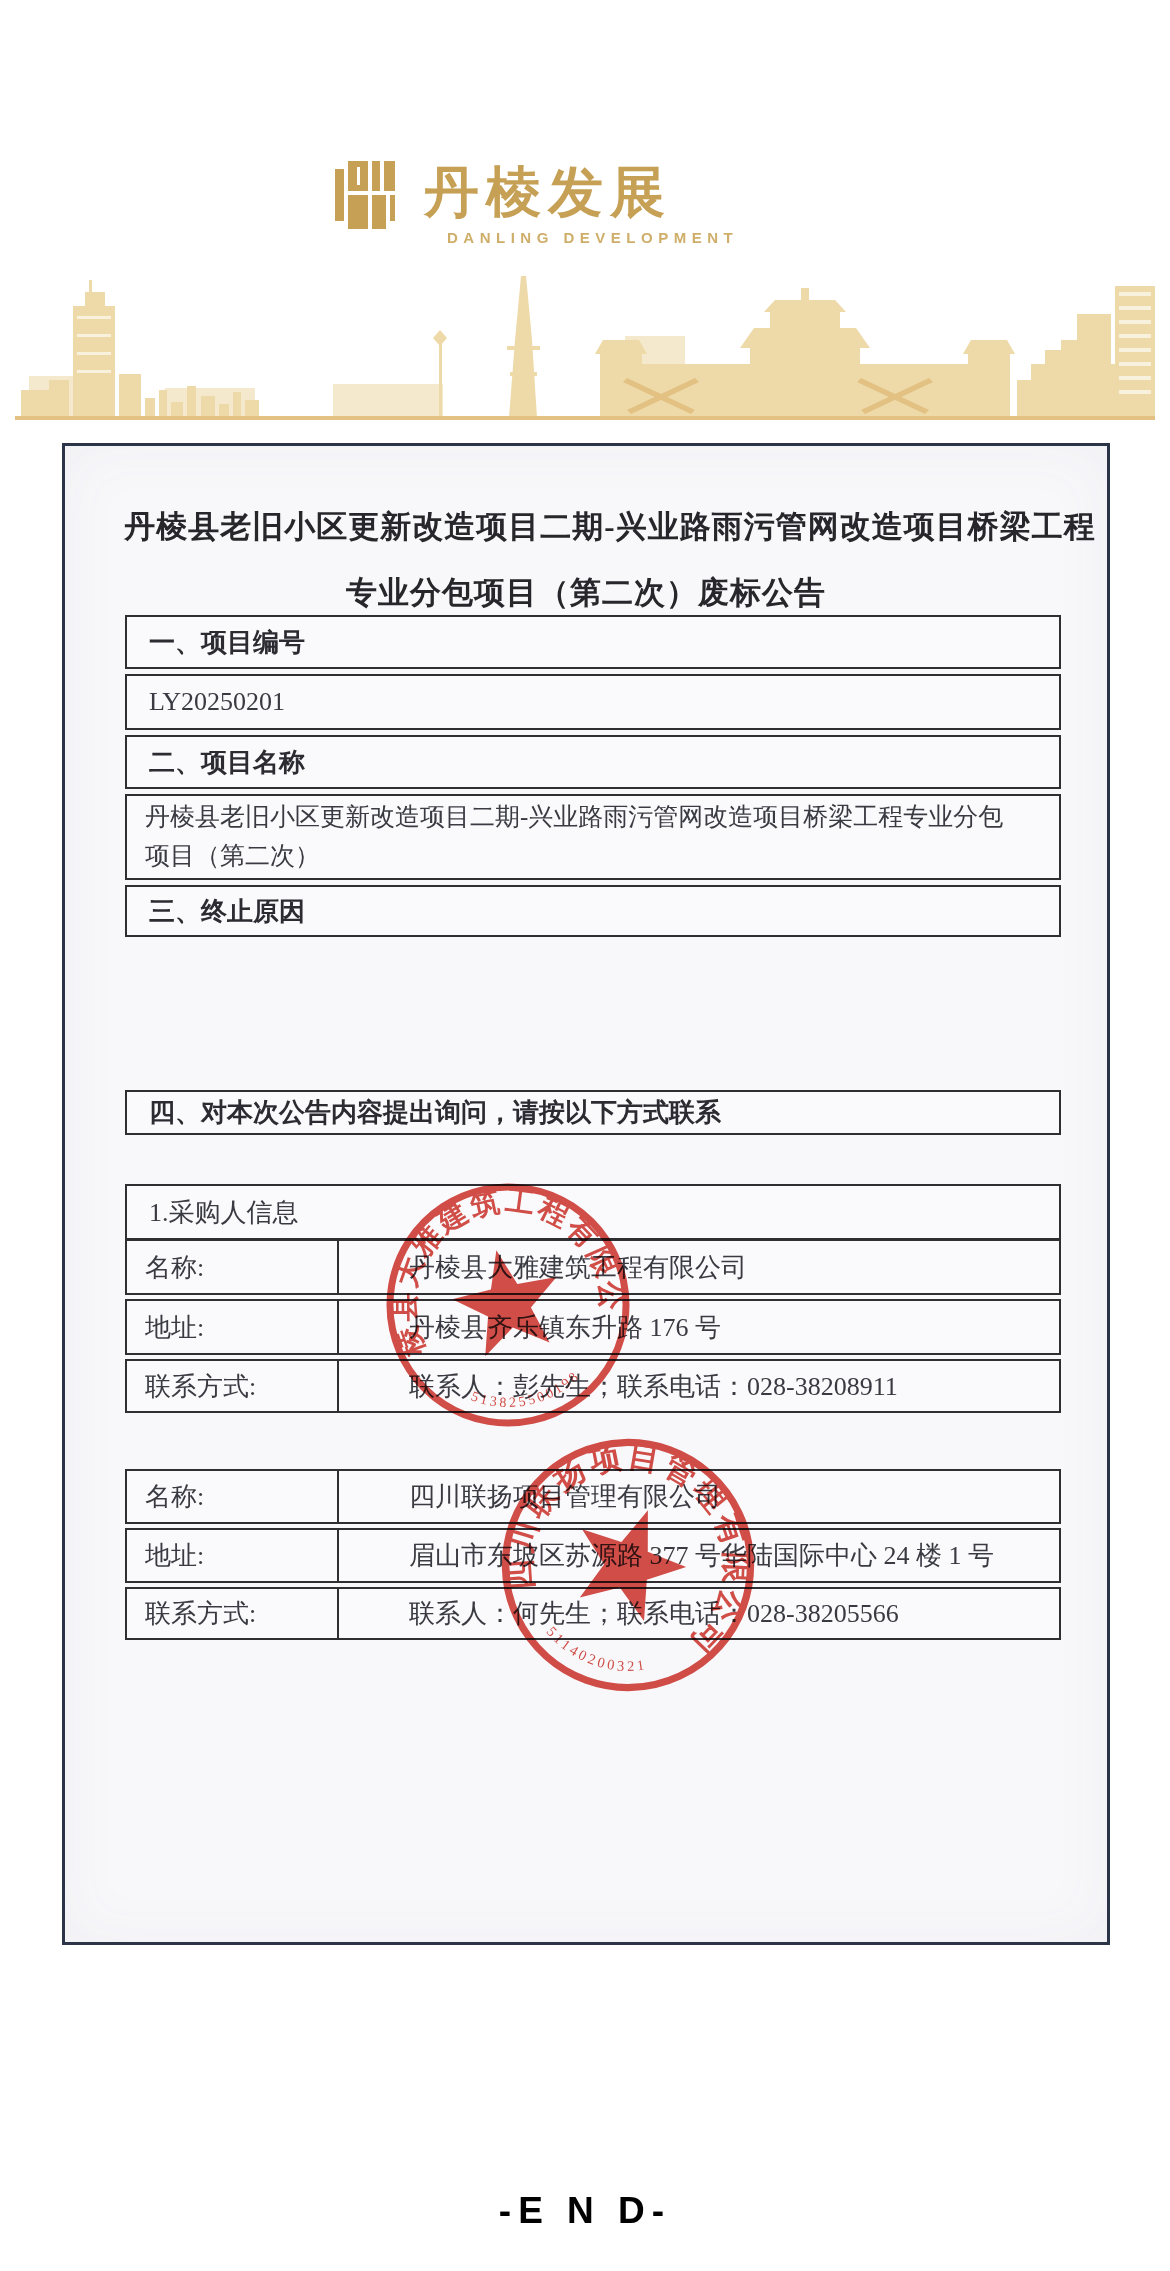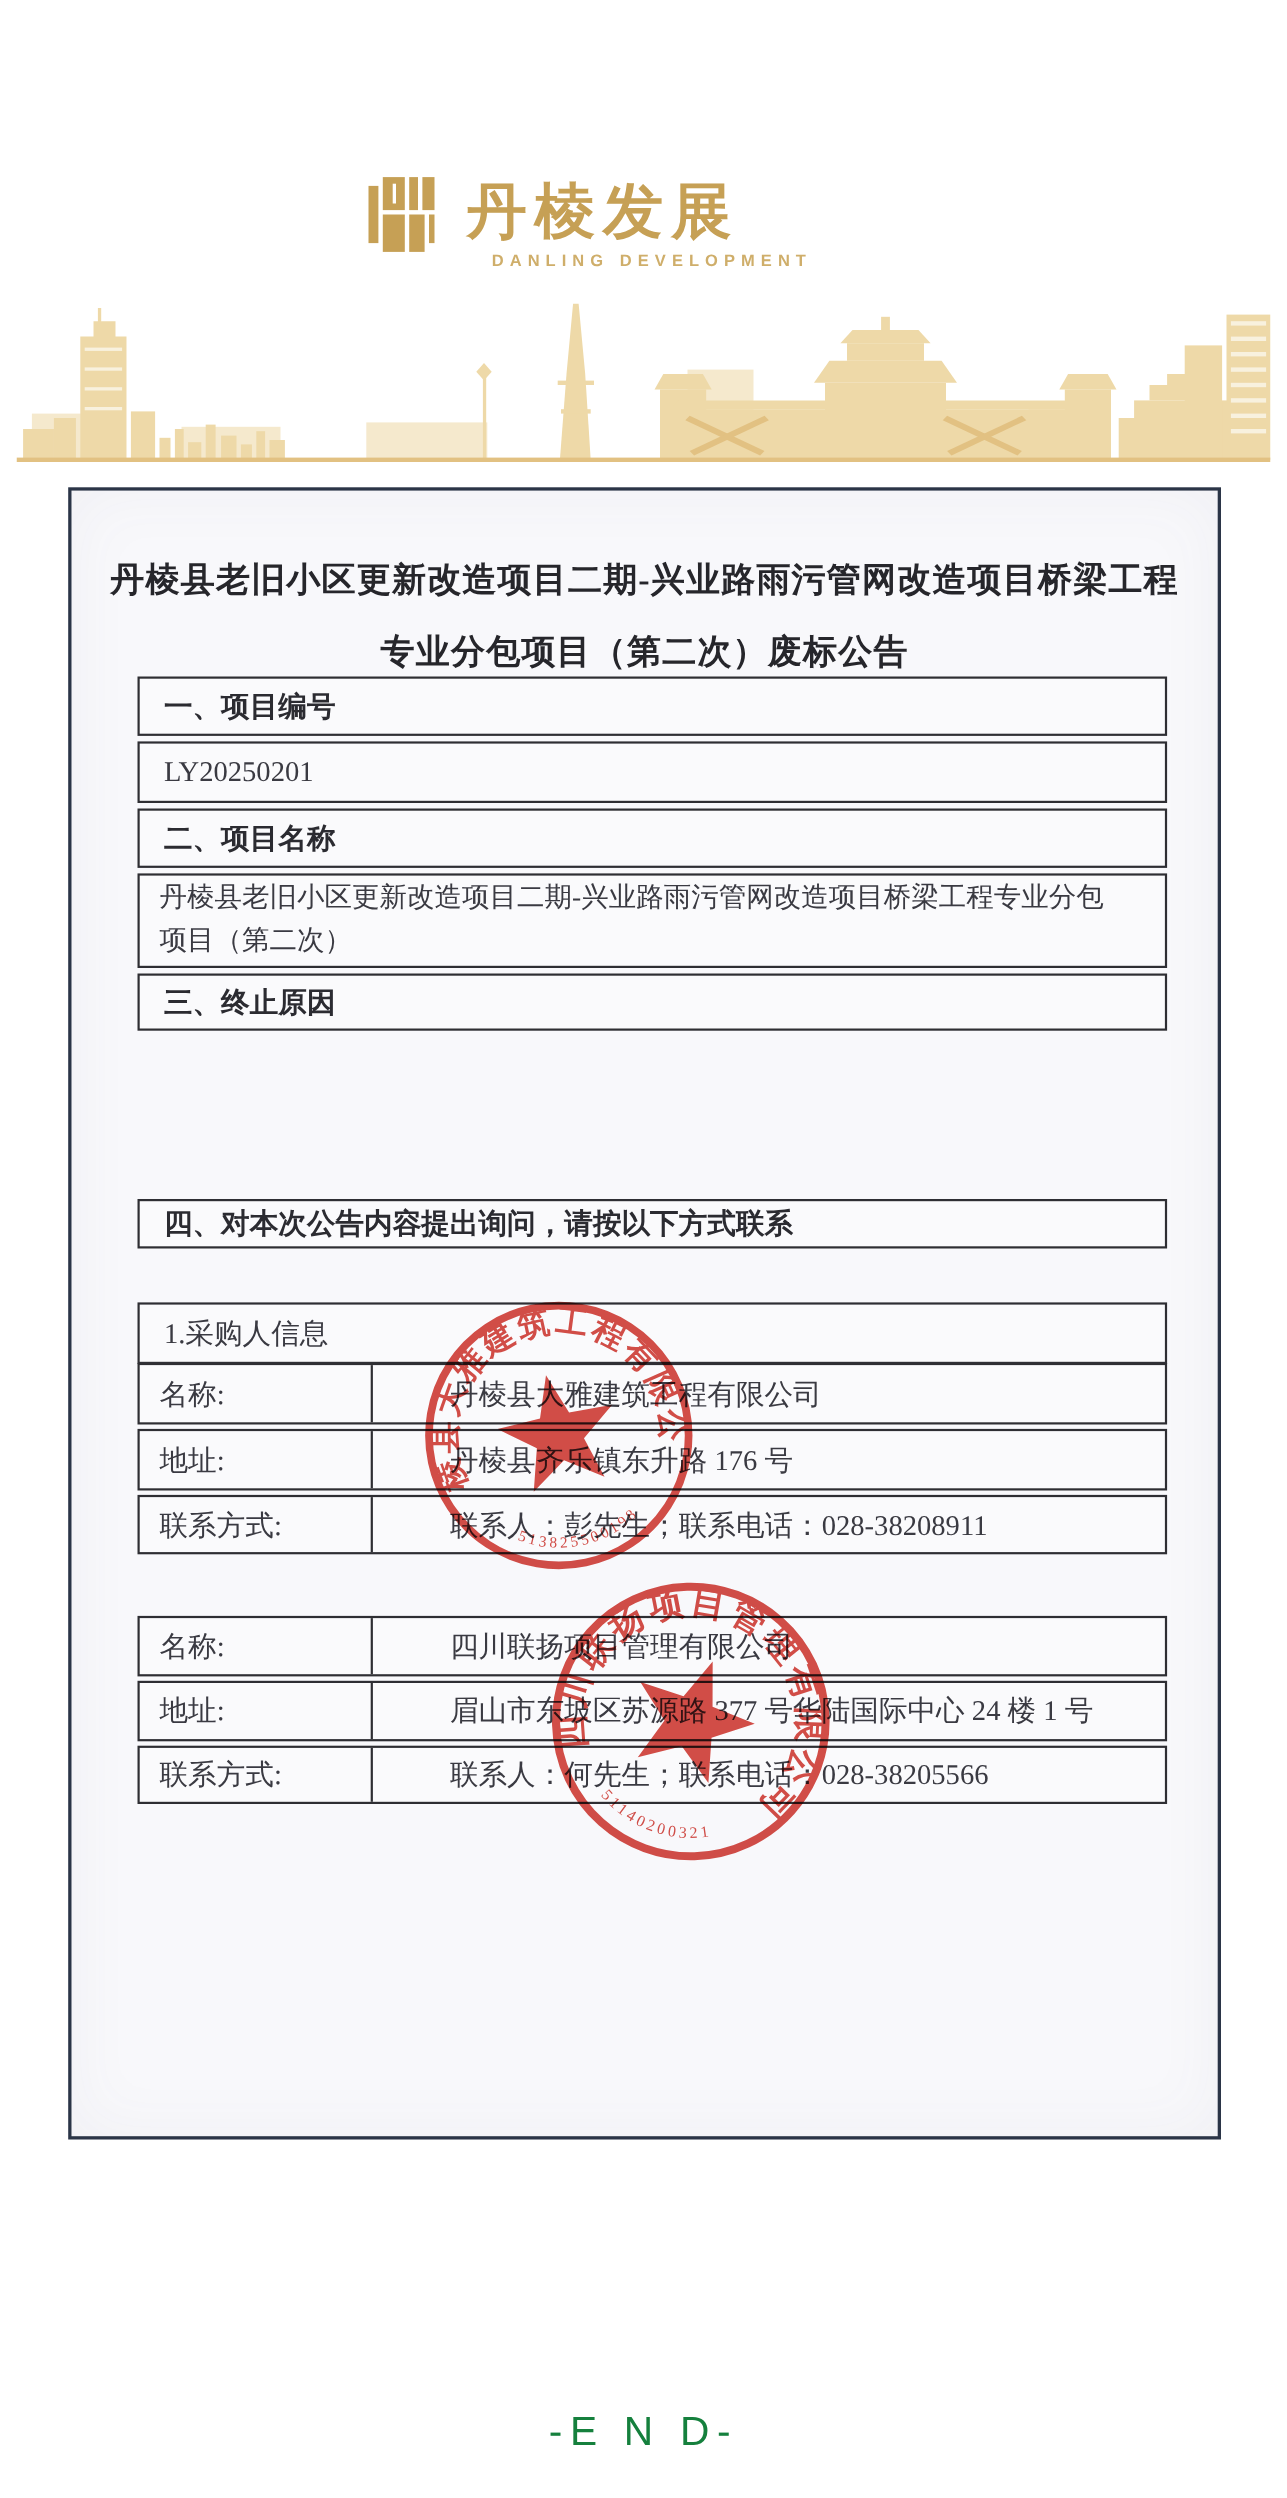--- a/index.html
+++ b/index.html
@@ -20,42 +20,42 @@
   }
   .skyline{position:absolute;left:15px;top:276px;width:1140px;height:148px;}
   
   .doc-box{
     position:absolute;left:62px;top:443px;width:1048px;height:1502px;
     border:3px solid #2b3547;background:#f8f8fb;box-sizing:border-box;
     box-shadow:inset 0 0 60px rgba(90,95,120,0.05);
   }
   .doc-title{position:absolute;left:0;width:100%;text-align:center;
     font-size:31px;font-weight:700;color:#26262b;letter-spacing:1px;white-space:nowrap;}
-  .doc-title.l1{top:60px;}
+  .doc-title.l1{top:60px;padding-left:24px;}
   .doc-title.l2{top:126px;}
   
   .row{
     position:absolute;left:60px;width:936px;box-sizing:border-box;
     border:2px solid #2e2e33;display:flex;align-items:center;
     font-size:26px;color:#3a3a42;background:rgba(255,255,255,0.25);
   }
   .row .pad{padding-left:22px;}
   .row.section{font-weight:700;color:#2b2b31;}
   .row.wrap2{font-size:25px;line-height:1.55;align-items:center;}
   .row.wrap2 .pad{padding-left:18px;padding-right:46px;}
   .cell-label{width:192px;padding-left:18px;align-self:stretch;display:flex;align-items:center;}
   .cell-value{flex:1;border-left:2px solid #2e2e33;align-self:stretch;display:flex;align-items:center;padding-left:70px;padding-right:10px;}
   
   .stamp{position:absolute;mix-blend-mode:multiply;opacity:0.92;}
   .stamp text{font-family:"Liberation Serif","DejaVu Serif",serif;}
   
   .end-label{
     position:absolute;left:0;top:2190px;width:100%;text-align:center;
     font-family:"Liberation Sans","DejaVu Sans",sans-serif;
-    font-size:37px;font-weight:400;letter-spacing:7px;color:#15803d;
+    font-size:37px;font-weight:700;letter-spacing:7px;color:#000000;
   }
 </style>
 </head>
 <body>
 
 <div class="screen">
 
   <svg class="brand-mark" viewBox="0 0 64 68">
     <g fill="#c6a055">
       <rect x="2" y="8" width="9" height="52"></rect>

